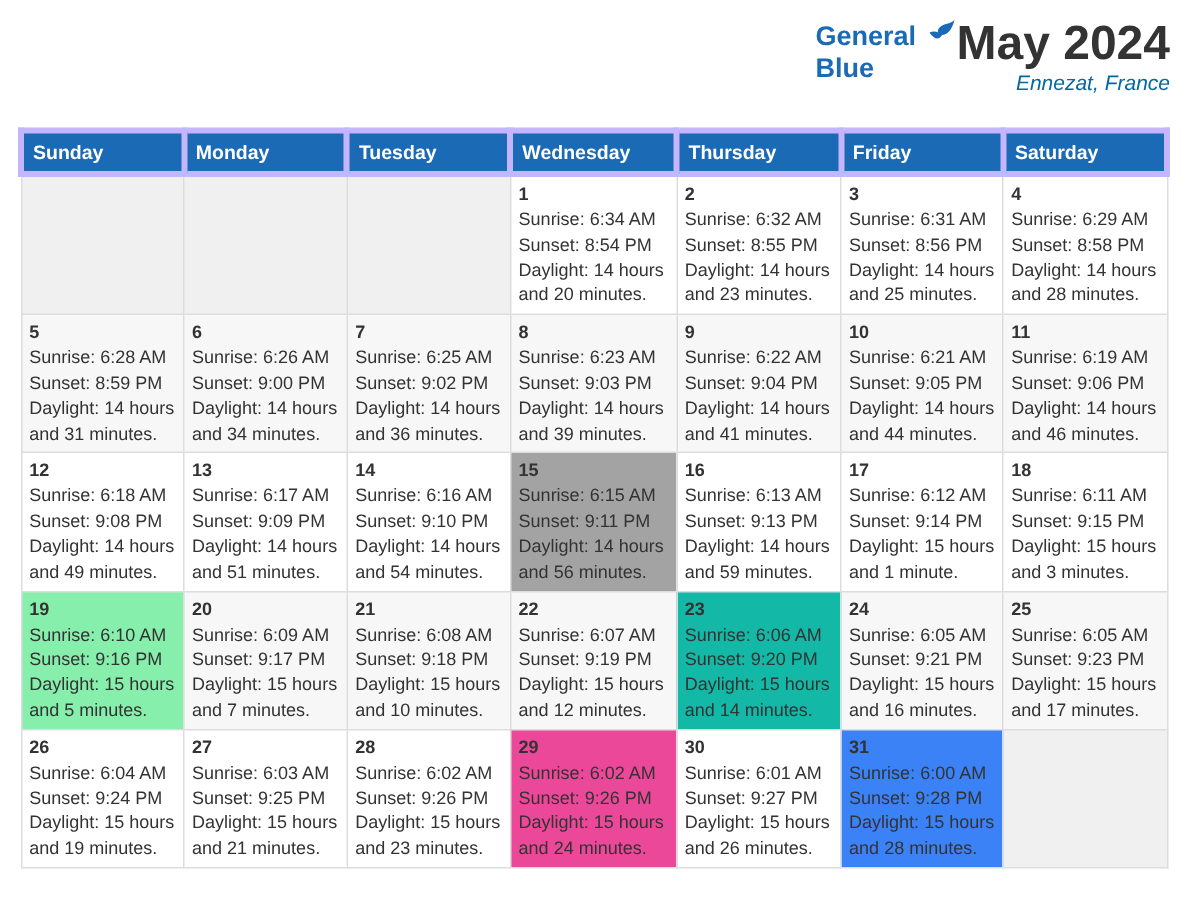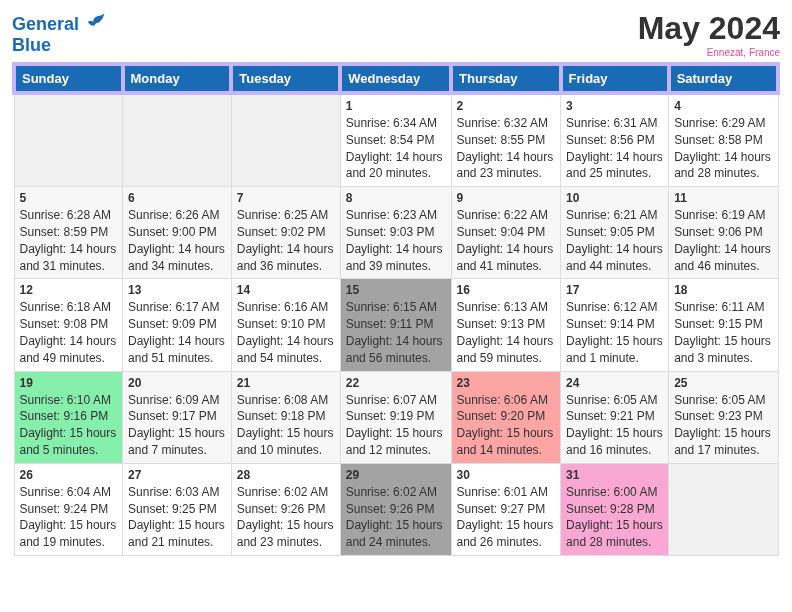--- a/index.html
+++ b/index.html
@@ -11,45 +11,46 @@
       overflow: hidden;
     }
     .page {
       width: 792px;
       height: 612px;
       background: #fff;
       padding: 10px 12px;
     }
     .header {
       display: flex;
-      justify-content: space-between;
+      justify-content: flex-end;
       align-items: flex-start;
-      margin-bottom: 4px;
+      margin-bottom: 22px;
     }
     .logo {
       display: flex;
       align-items: center;
     }
     .logo-icon {
       width: 20px;
       height: 20px;
       margin-left: 2px;
       fill: #1a6ab5;
     }
     .title-block {
       text-align: right;
     }
     .month-title {
       font-size: 32px;
       font-weight: bold;
       color: #333;
     }
     .location {
-      font-size: 10px;
-      color: #ec4899;
+      font-size: 14px;
+      color: #0369a1;
+      font-style: italic;
     }
     .calendar {
       width: 100%;
       border-collapse: collapse;
       border: 1px solid #ccc;
     }
     .calendar th {
       background-color: #1a6ab5;
       color: #fff;
       text-align: left;
@@ -262,21 +263,21 @@
             <div class="day-info" style="white-space: pre-line;">Sunrise: 6:08 AM
 Sunset: 9:18 PM
 Daylight: 15 hours and 10 minutes.</div>
           </td>
           <td style="background: rgb(247, 247, 247);">
             <span class="day-number">22</span>
             <div class="day-info" style="white-space: pre-line;">Sunrise: 6:07 AM
 Sunset: 9:19 PM
 Daylight: 15 hours and 12 minutes.</div>
           </td>
-          <td style="background: #fca5a5;">
+          <td style="background: #14b8a6;">
             <span class="day-number">23</span>
             <div class="day-info" style="white-space: pre-line;">Sunrise: 6:06 AM
 Sunset: 9:20 PM
 Daylight: 15 hours and 14 minutes.</div>
           </td>
           <td style="background: rgb(247, 247, 247);">
             <span class="day-number">24</span>
             <div class="day-info" style="white-space: pre-line;">Sunrise: 6:05 AM
 Sunset: 9:21 PM
 Daylight: 15 hours and 16 minutes.</div>
@@ -300,33 +301,33 @@
             <div class="day-info" style="white-space: pre-line;">Sunrise: 6:03 AM
 Sunset: 9:25 PM
 Daylight: 15 hours and 21 minutes.</div>
           </td>
           <td style="background: rgb(255, 255, 255);">
             <span class="day-number">28</span>
             <div class="day-info" style="white-space: pre-line;">Sunrise: 6:02 AM
 Sunset: 9:26 PM
 Daylight: 15 hours and 23 minutes.</div>
           </td>
-          <td style="background: #a3a3a3;">
+          <td style="background: #ec4899;">
             <span class="day-number">29</span>
             <div class="day-info" style="white-space: pre-line;">Sunrise: 6:02 AM
 Sunset: 9:26 PM
 Daylight: 15 hours and 24 minutes.</div>
           </td>
           <td style="background: rgb(255, 255, 255);">
             <span class="day-number">30</span>
             <div class="day-info" style="white-space: pre-line;">Sunrise: 6:01 AM
 Sunset: 9:27 PM
 Daylight: 15 hours and 26 minutes.</div>
           </td>
-          <td style="background: #f9a8d4;">
+          <td style="background: #3b82f6;">
             <span class="day-number">31</span>
             <div class="day-info" style="white-space: pre-line;">Sunrise: 6:00 AM
 Sunset: 9:28 PM
 Daylight: 15 hours and 28 minutes.</div>
           </td>
           <td class="empty-cell" style="background: rgb(240, 240, 240);"></td>
         </tr>
       </tbody>
   </table>
 </div>

